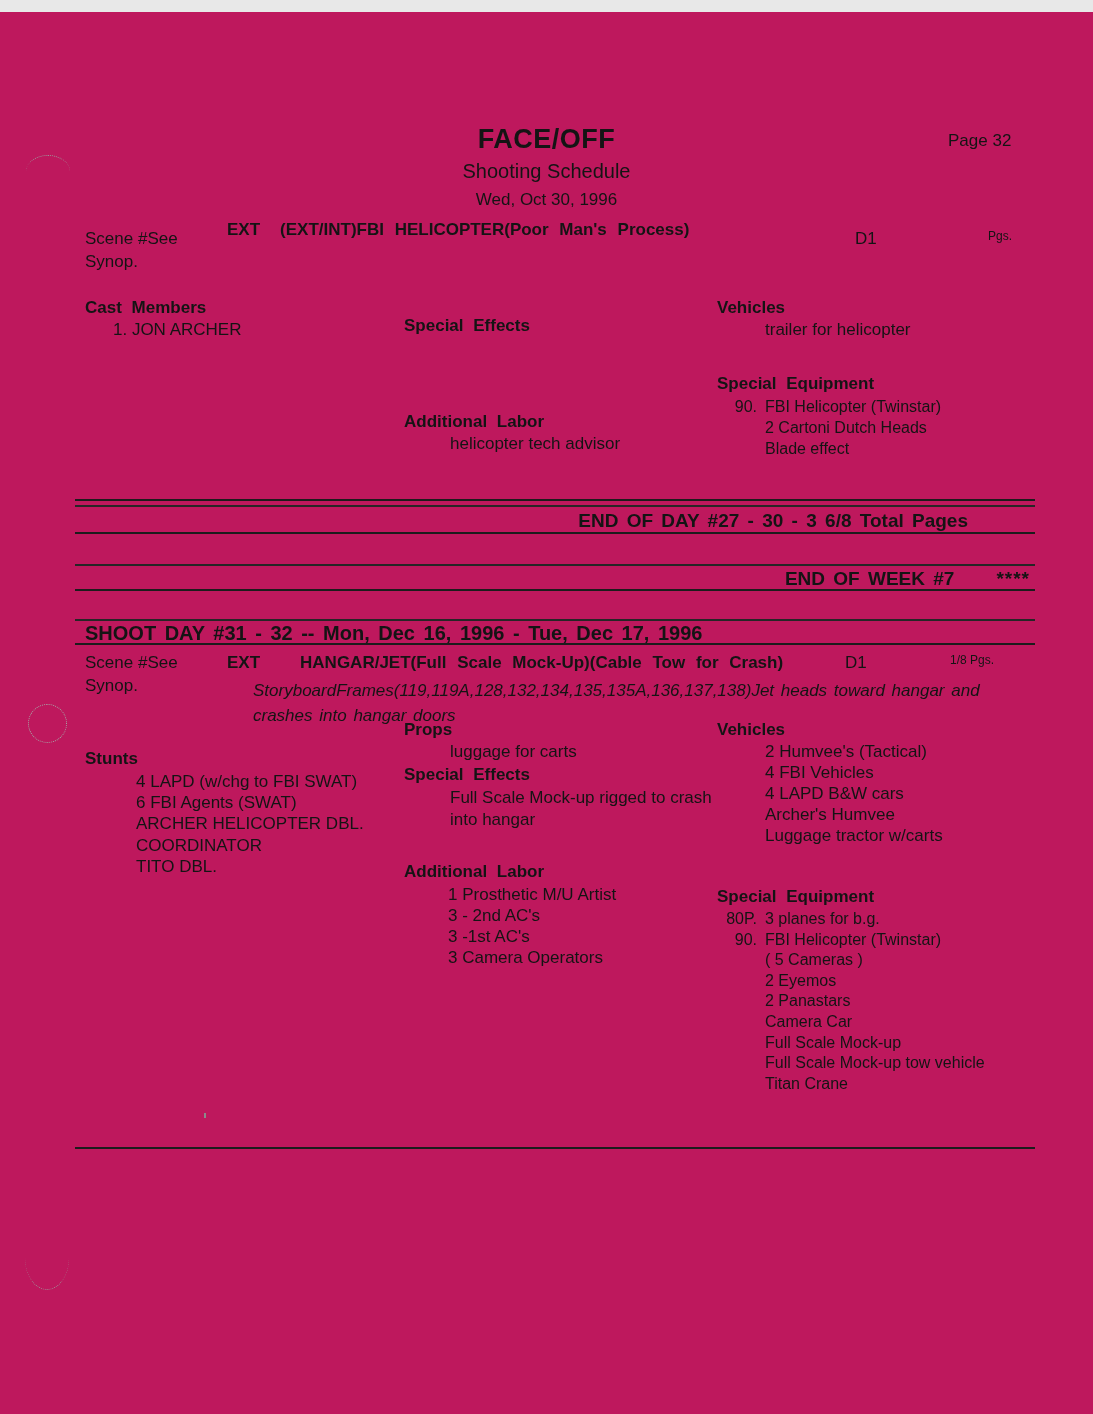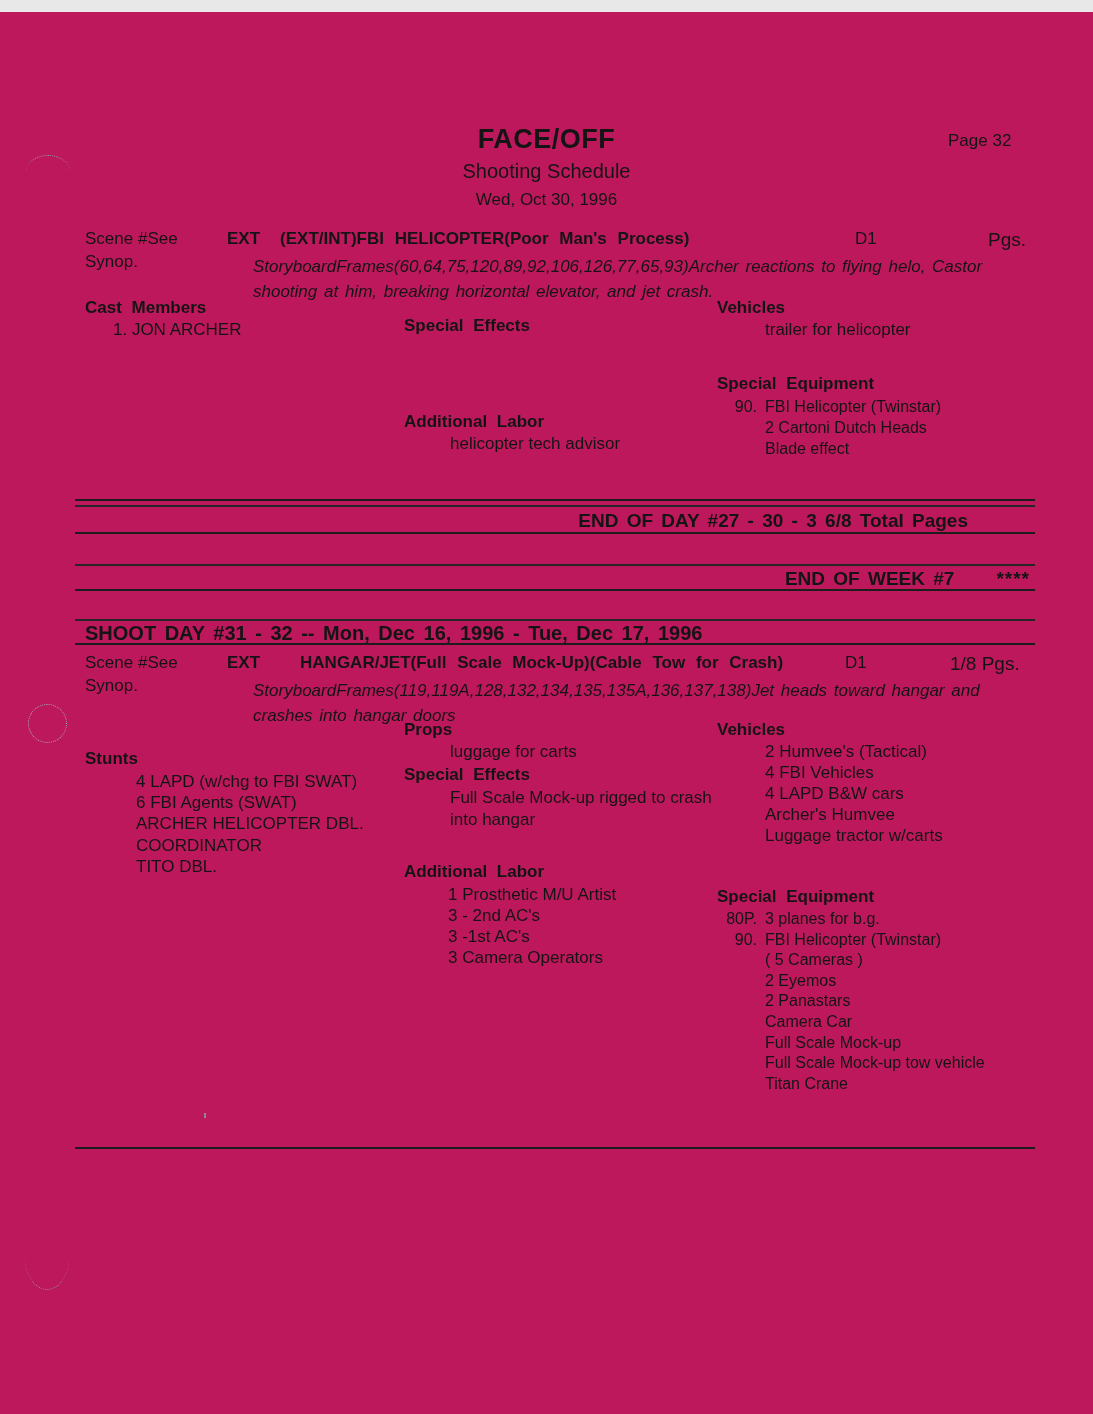--- a/index.html
+++ b/index.html
@@ -17,21 +17,21 @@
   .doc-title { top:112px; left:0; width:100%; text-align:center; font-size:27px; font-weight:bold; letter-spacing:0.5px; }
   .page-num { top:119px; left:948px; font-size:17px; }
   .doc-sub { top:148px; left:0; width:100%; text-align:center; font-size:20px; }
   .doc-date { top:178px; left:0; width:100%; text-align:center; font-size:17px; }
 
   .lbl { font-size:17px; }
   .slugline { font-size:17px; font-weight:bold; white-space:nowrap; }
   .slugline .intext { display:inline-block; }
   .slugline .slugtext { word-spacing:6px; }
   .dn { font-size:17px; }
-  .pgs { font-size:19px; }
+  .pgs { font-size:12px; }
   .synopsis { font-style:italic; font-size:17px; line-height:25px; word-spacing:2px; }
 
   .hdr { font-size:17px; font-weight:bold; word-spacing:5px; white-space:nowrap; }
   .item { font-size:17px; }
   .list div { font-size:17px; }
   .equip-list > div { display:flex; }
   .equip-list .num { flex:none; width:40px; text-align:right; margin-right:8px; }
 
   .rule { position:absolute; left:75px; width:960px; height:2px; background:#1c1c1c; }
   .rule.thin { height:2px; background:#262626; }
@@ -60,26 +60,25 @@
   <div class="artifact arc-bottom"></div>
   <div class="artifact dot"></div>
 
   <div class="abs doc-title">FACE/OFF</div>
   <div class="abs page-num">Page 32</div>
   <div class="abs doc-sub">Shooting Schedule</div>
   <div class="abs doc-date">Wed, Oct 30, 1996</div>
 
   <div class="abs lbl" style="left:85px; top:217px;">Scene #See</div>
   <div class="abs lbl" style="left:85px; top:240px;">Synop.</div>
-  <div class="abs slugline" style="left:227px; top:217px;">
+  <div class="abs slugline" style="left:227px; top:208px;">
     <span class="intext" style="margin-right:20px;">EXT</span><span class="slugtext">(EXT/INT)FBI HELICOPTER(Poor Man's Process)</span>
   </div>
   <div class="abs dn" style="left:855px; top:217px;">D1</div>
   <div class="abs pgs" style="left:988px; top:217px;">Pgs.</div>
-  <div class="abs synopsis" style="left:253px; top:242px; width:768px;">StoryboardFrames(60,64,75,120,89,92,106,126,77,65,93)Archer reactions to flying helo, Castor shooting at him, breaking horizontal elevator, and jet crash.</div>
 
   <div class="abs hdr" style="left:85px; top:286px;">Cast Members</div>
   <div class="abs item" style="left:113px; top:308px;">1. JON ARCHER</div>
 
   <div class="abs hdr" style="left:404px; top:304px;">Special Effects</div>
 
   <div class="abs hdr" style="left:404px; top:400px;">Additional Labor</div>
   <div class="abs item" style="left:450px; top:422px;">helicopter tech advisor</div>
 
   <div class="abs hdr" style="left:717px; top:286px;">Vehicles</div>

